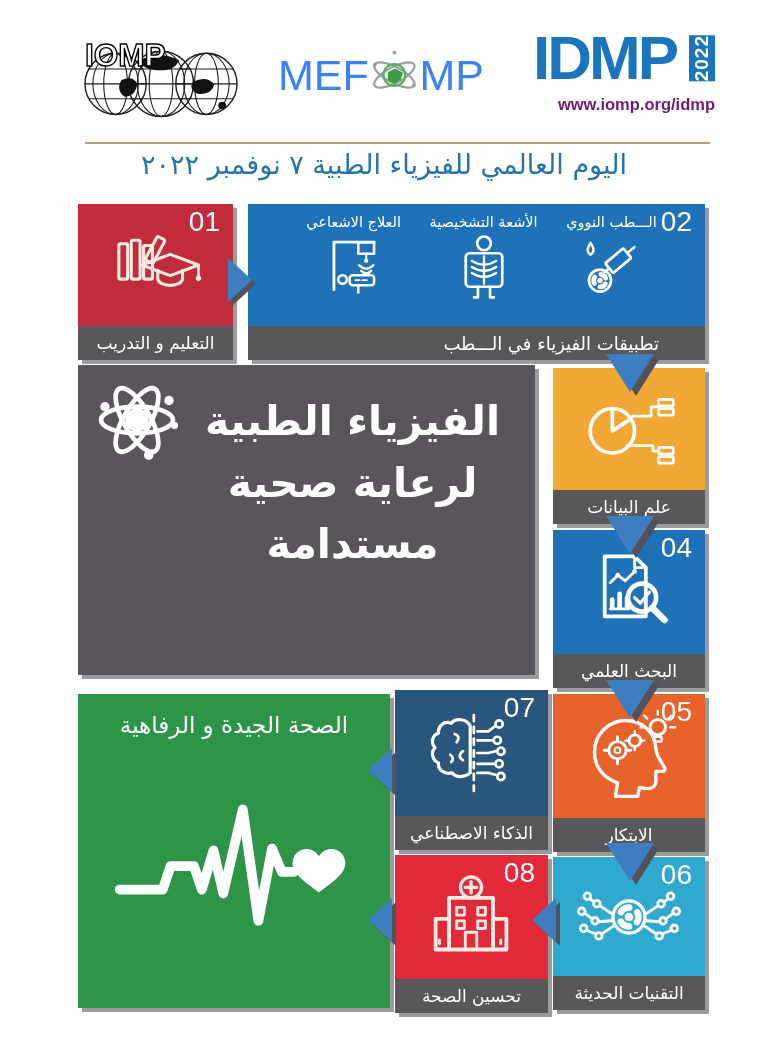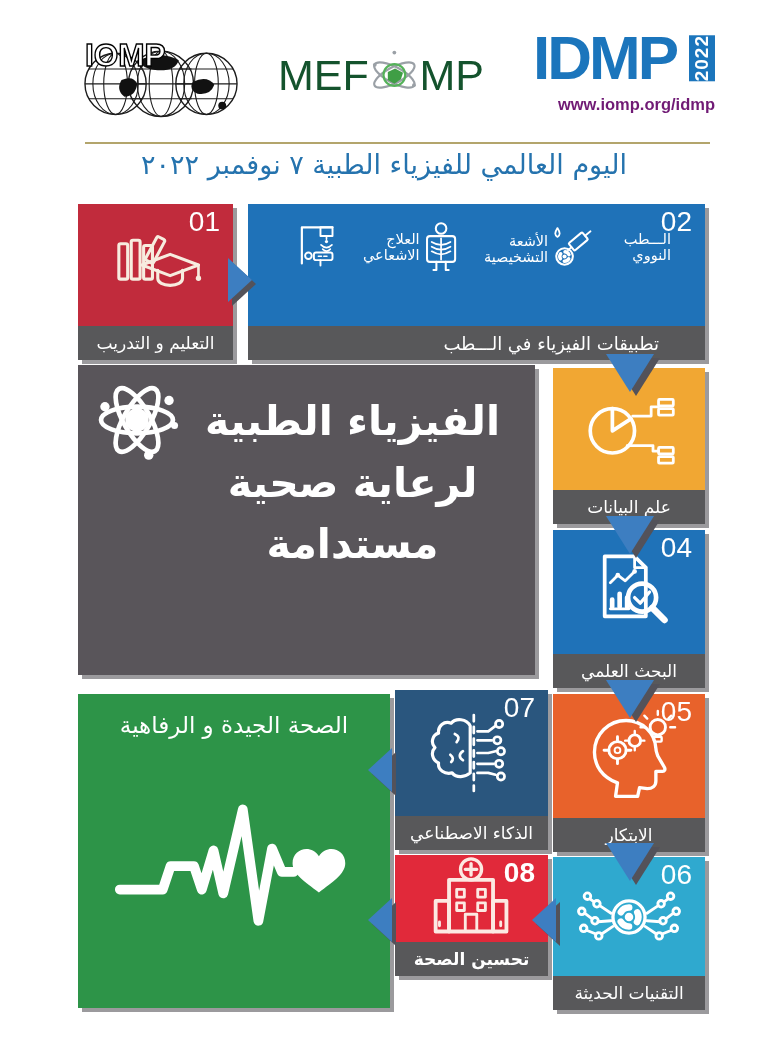--- a/index.html
+++ b/index.html
@@ -3,21 +3,21 @@
 <meta charset="utf-8">
 <style>
   html,body{margin:0;padding:0;background:#fff;}
   .page{position:relative;width:768px;height:1041px;background:#ffffff;overflow:hidden;
         font-family:"DejaVu Sans",sans-serif;}
   .abs{position:absolute;}
 
   
   .iomp-logo{left:82px;top:26px;width:158px;height:94px;}
   .mefomp{left:278px;top:42px;width:206px;height:66px;display:flex;align-items:center;justify-content:center;}
-  .mefomp .ltr{font-family:"Liberation Sans",sans-serif;font-size:43px;font-weight:500;color:#14532d;line-height:1;}
+  .mefomp .ltr{font-family:"Liberation Sans",sans-serif;font-size:43px;font-weight:500;color:#3b82f6;line-height:1;}
   .idmp{left:500px;top:28px;width:215px;}
   .idmp-row{display:flex;justify-content:flex-end;align-items:center;height:60px;gap:13px;}
   .idmp-word{font-family:"Liberation Sans",sans-serif;font-weight:bold;font-size:62px;line-height:58px;
              letter-spacing:-3px;color:#1b75bc;}
   .idmp-year{background:#1b75bc;color:#fff;width:26px;display:flex;align-items:center;justify-content:center;
              writing-mode:vertical-rl;transform:rotate(180deg);font-family:"Liberation Sans",sans-serif;
              font-weight:bold;font-size:19px;letter-spacing:1px;}
   .idmp-site{margin-top:7px;text-align:right;color:#701a75;font-weight:bold;font-size:16.5px;
              font-family:"Liberation Sans",sans-serif;}
   .gold-rule{left:85px;top:142px;width:625px;height:2px;background:#b3a56c;}
@@ -28,31 +28,31 @@
   .tile-body{position:absolute;left:0;top:0;right:0;display:flex;align-items:center;justify-content:center;}
   .tile-num{position:absolute;top:2px;right:13px;color:#fff;font-size:28px;
             font-family:"Liberation Sans",sans-serif;z-index:2;}
   .tile-cap{position:absolute;left:0;right:0;bottom:0;height:34px;background:#58585a;color:#fff;
             display:flex;align-items:center;justify-content:center;font-size:17px;}
   .t-edu{left:78px;top:204px;width:155px;height:156px;}  .t-edu .tile-body{bottom:34px;background:#c12b3c;}
   .t-app{left:248px;top:204px;width:457px;height:156px;} .t-app .tile-body{bottom:34px;background:#1f72b8;}
   .t-app .tile-cap{justify-content:flex-start;padding-right:46px;font-size:18px;margin-top:6px;}
   .apps-row{position:absolute;left:0;right:0;top:6px;bottom:36px;display:flex;justify-content:space-around;
             align-items:flex-start;padding:4px 34px 0 44px;}
-  .app-item{display:flex;flex-direction:row;align-items:center;gap:5px;color:#fff;}
+  .app-item{display:flex;flex-direction:column;align-items:center;gap:5px;color:#fff;}
   .app-item .lbl{font-size:14.5px;}
   .t-center{left:78px;top:365px;width:457px;height:310px;background:#59555a;}
   .center-text{position:absolute;left:0;right:0;top:26px;padding-left:92px;text-align:center;color:#fff;
                font-weight:bold;font-size:41px;line-height:1.5;}
   .t-data{left:553px;top:368px;width:152px;height:156px;} .t-data .tile-body{bottom:34px;background:#f1a733;}
   .t-res{left:553px;top:530px;width:152px;height:158px;}  .t-res .tile-body{bottom:34px;background:#1f72b8;}
   .t-innov{left:553px;top:694px;width:152px;height:158px;}.t-innov .tile-body{bottom:34px;background:#e8622b;}
   .t-tech{left:553px;top:857px;width:152px;height:153px;} .t-tech .tile-body{bottom:34px;background:#2fa9cf;}
   .t-ai{left:395px;top:690px;width:153px;height:160px;}   .t-ai .tile-body{bottom:34px;background:#2a567e;}
-  .t-health{left:395px;top:855px;width:153px;height:121px;font-weight:bold;}.t-health .tile-body{bottom:34px;background:#e1293a;}
+  .t-health{left:395px;top:855px;width:153px;height:158px;}.t-health .tile-body{bottom:34px;background:#e1293a;}
   .t-green{left:78px;top:694px;width:312px;height:314px;background:#2d9448;}
   .green-lbl{position:absolute;left:0;right:0;top:18px;text-align:center;color:#fff;font-size:23px;}
   .arrow{position:absolute;z-index:6;}
 </style>
 </head>
 <body>
 
 <div class="page">
 
   <svg class="abs iomp-logo" viewBox="0 0 160 94">

